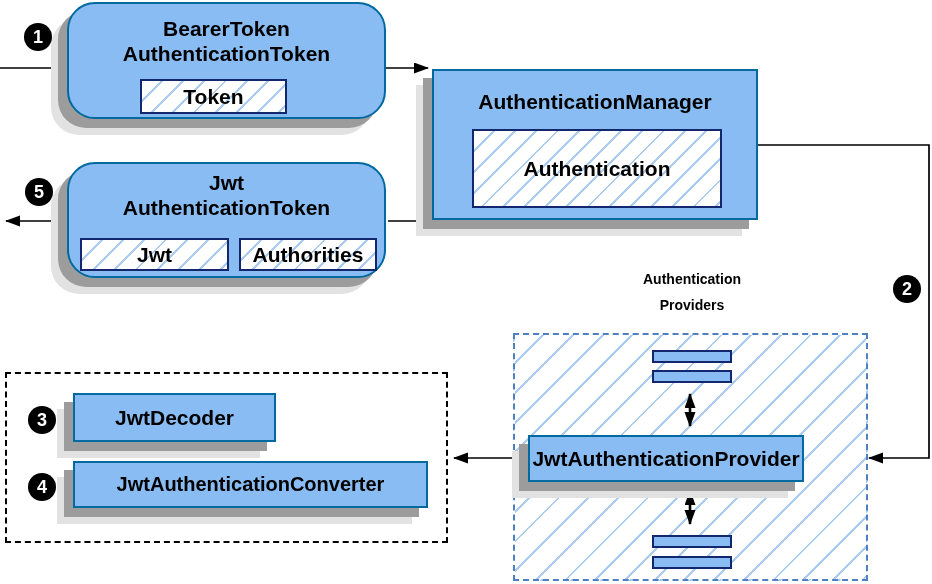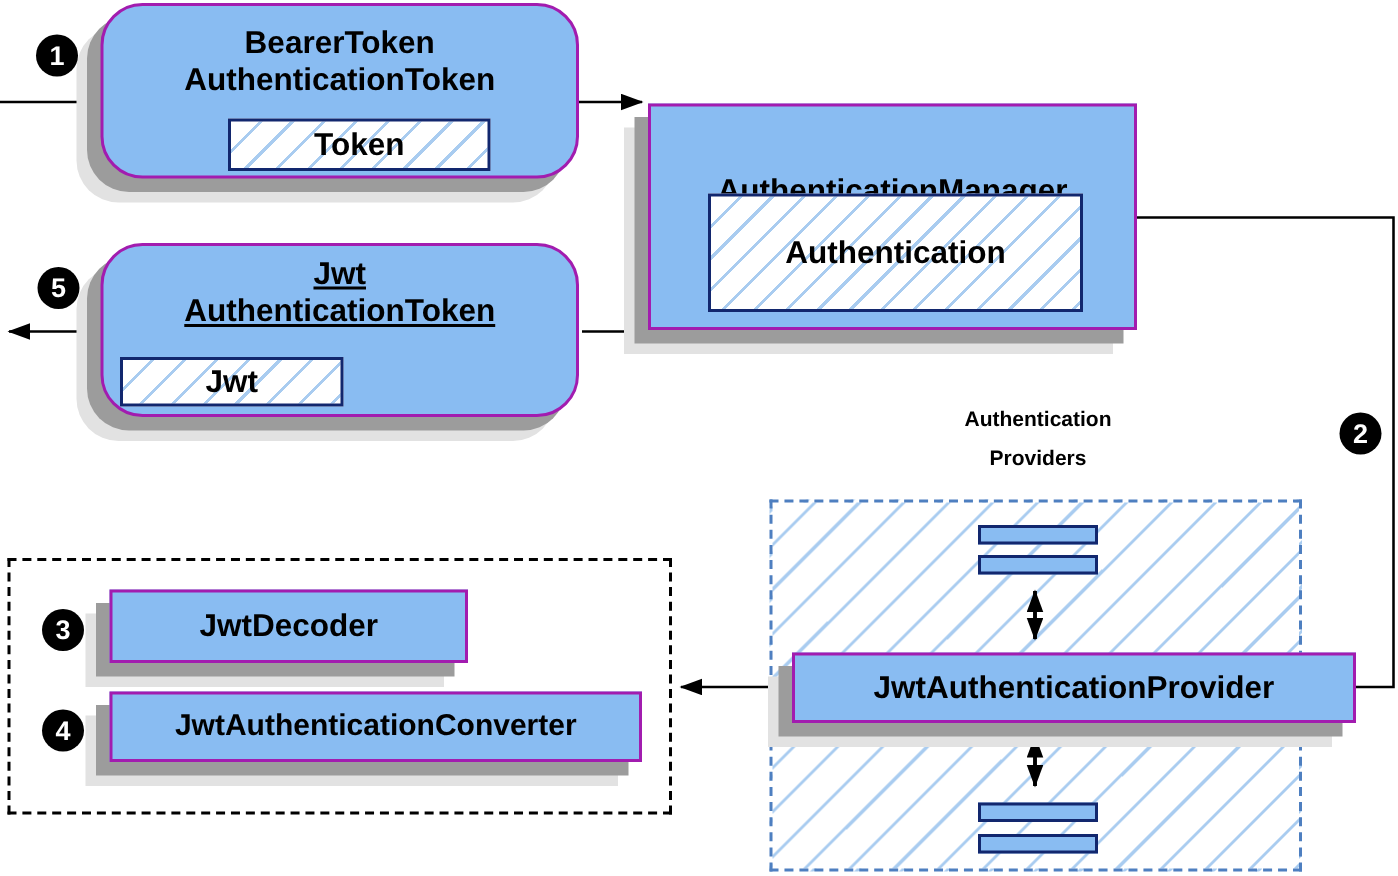--- a/index.html
+++ b/index.html
@@ -18,46 +18,46 @@
     left:5px;top:372px;width:443px;height:171px;
     border:2px dashed #000;background:#fff;
   }
   
   svg.wires{position:absolute;left:0;top:0;z-index:2;pointer-events:none;}
   .wire{stroke:#000;stroke-width:1.7;fill:none;}
   .wire-thick{stroke:#000;stroke-width:2.6;fill:none;}
   
   .node{
     position:absolute;box-sizing:border-box;z-index:3;text-align:center;
-    background:#89BCF2;border:2px solid #a21caf;
+    background:#89BCF2;border:2px solid #0369a1;
   }
   .shadowed{box-shadow:-9px 9px 0 0 #9C9C9C,-16px 16px 0 0 #E2E2E2;}
   .rounded{border-radius:28px;}
   .node-title{white-space:pre-line;font-size:21px;line-height:25px;}
   .hatched{
     position:absolute;box-sizing:border-box;text-align:center;
     background-color:#fff;border:2px solid #12276E;
     background-image:repeating-linear-gradient(135deg,transparent 0 13px,#A9CCF0 13px 15px);
     font-size:21px;
   }
   #node-bearer{left:67px;top:2px;width:319px;height:117px;}
   #node-bearer .node-title{padding-top:12px;}
-  #field-token{left:83px;top:75px;width:175px;height:35px;line-height:31px;text-align:center;}
+  #field-token{left:71px;top:75px;width:147px;height:35px;line-height:31px;text-align:center;}
 
-  #node-jwt{left:67px;top:162px;width:319px;height:116px;text-decoration:underline;}
+  #node-jwt{left:67px;top:162px;width:319px;height:116px;}
   #node-jwt .node-title{padding-top:6px;}
   #field-jwt{left:11px;top:74px;width:149px;height:33px;line-height:29px;}
   #field-authorities{left:170px;top:74px;width:138px;height:33px;line-height:29px;}
 
   #node-manager{left:432px;top:69px;width:326px;height:151px;}
-  #node-manager .node-title{padding-top:18px;margin-top:26px;}
+  #node-manager .node-title{padding-top:18px;}
   #field-provider-manager{left:38px;top:58px;width:250px;height:79px;line-height:75px;}
 
-  #node-provider{left:528px;top:435px;width:376px;height:47px;font-size:21px;line-height:43px;}
-  #node-decoder{left:73px;top:393px;width:239px;height:49px;font-size:21px;line-height:45px;}
+  #node-provider{left:528px;top:435px;width:276px;height:47px;font-size:21px;line-height:43px;}
+  #node-decoder{left:73px;top:393px;width:203px;height:49px;font-size:21px;line-height:45px;}
   #node-converter{left:73px;top:461px;width:355px;height:47px;font-size:20px;line-height:43px;}
 
   .bar{position:absolute;width:80px;height:13px;box-sizing:border-box;z-index:3;
        background:#89BCF2;border:2px solid #12276E;}
   #bar-1{left:652px;top:350px;}
   #bar-2{left:652px;top:370px;}
   #bar-3{left:652px;top:535px;}
   #bar-4{left:652px;top:556px;}
 
   #label-providers{
@@ -101,20 +101,21 @@
   <div class="node rounded shadowed" id="node-bearer">
     <div class="node-title">BearerToken
 AuthenticationToken</div>
     <div class="hatched" id="field-token">Token</div>
   </div>
 
   <div class="node rounded shadowed" id="node-jwt">
     <div class="node-title">Jwt
 AuthenticationToken</div>
     <div class="hatched" id="field-jwt">Jwt</div>
+    <div class="hatched" id="field-authorities">Authorities</div>
   </div>
 
   <div class="node shadowed" id="node-manager">
     <div class="node-title">AuthenticationManager</div>
     <div class="hatched" id="field-provider-manager">Authentication</div>
   </div>
 
   <div id="label-providers">Authentication
 Providers</div>
 

